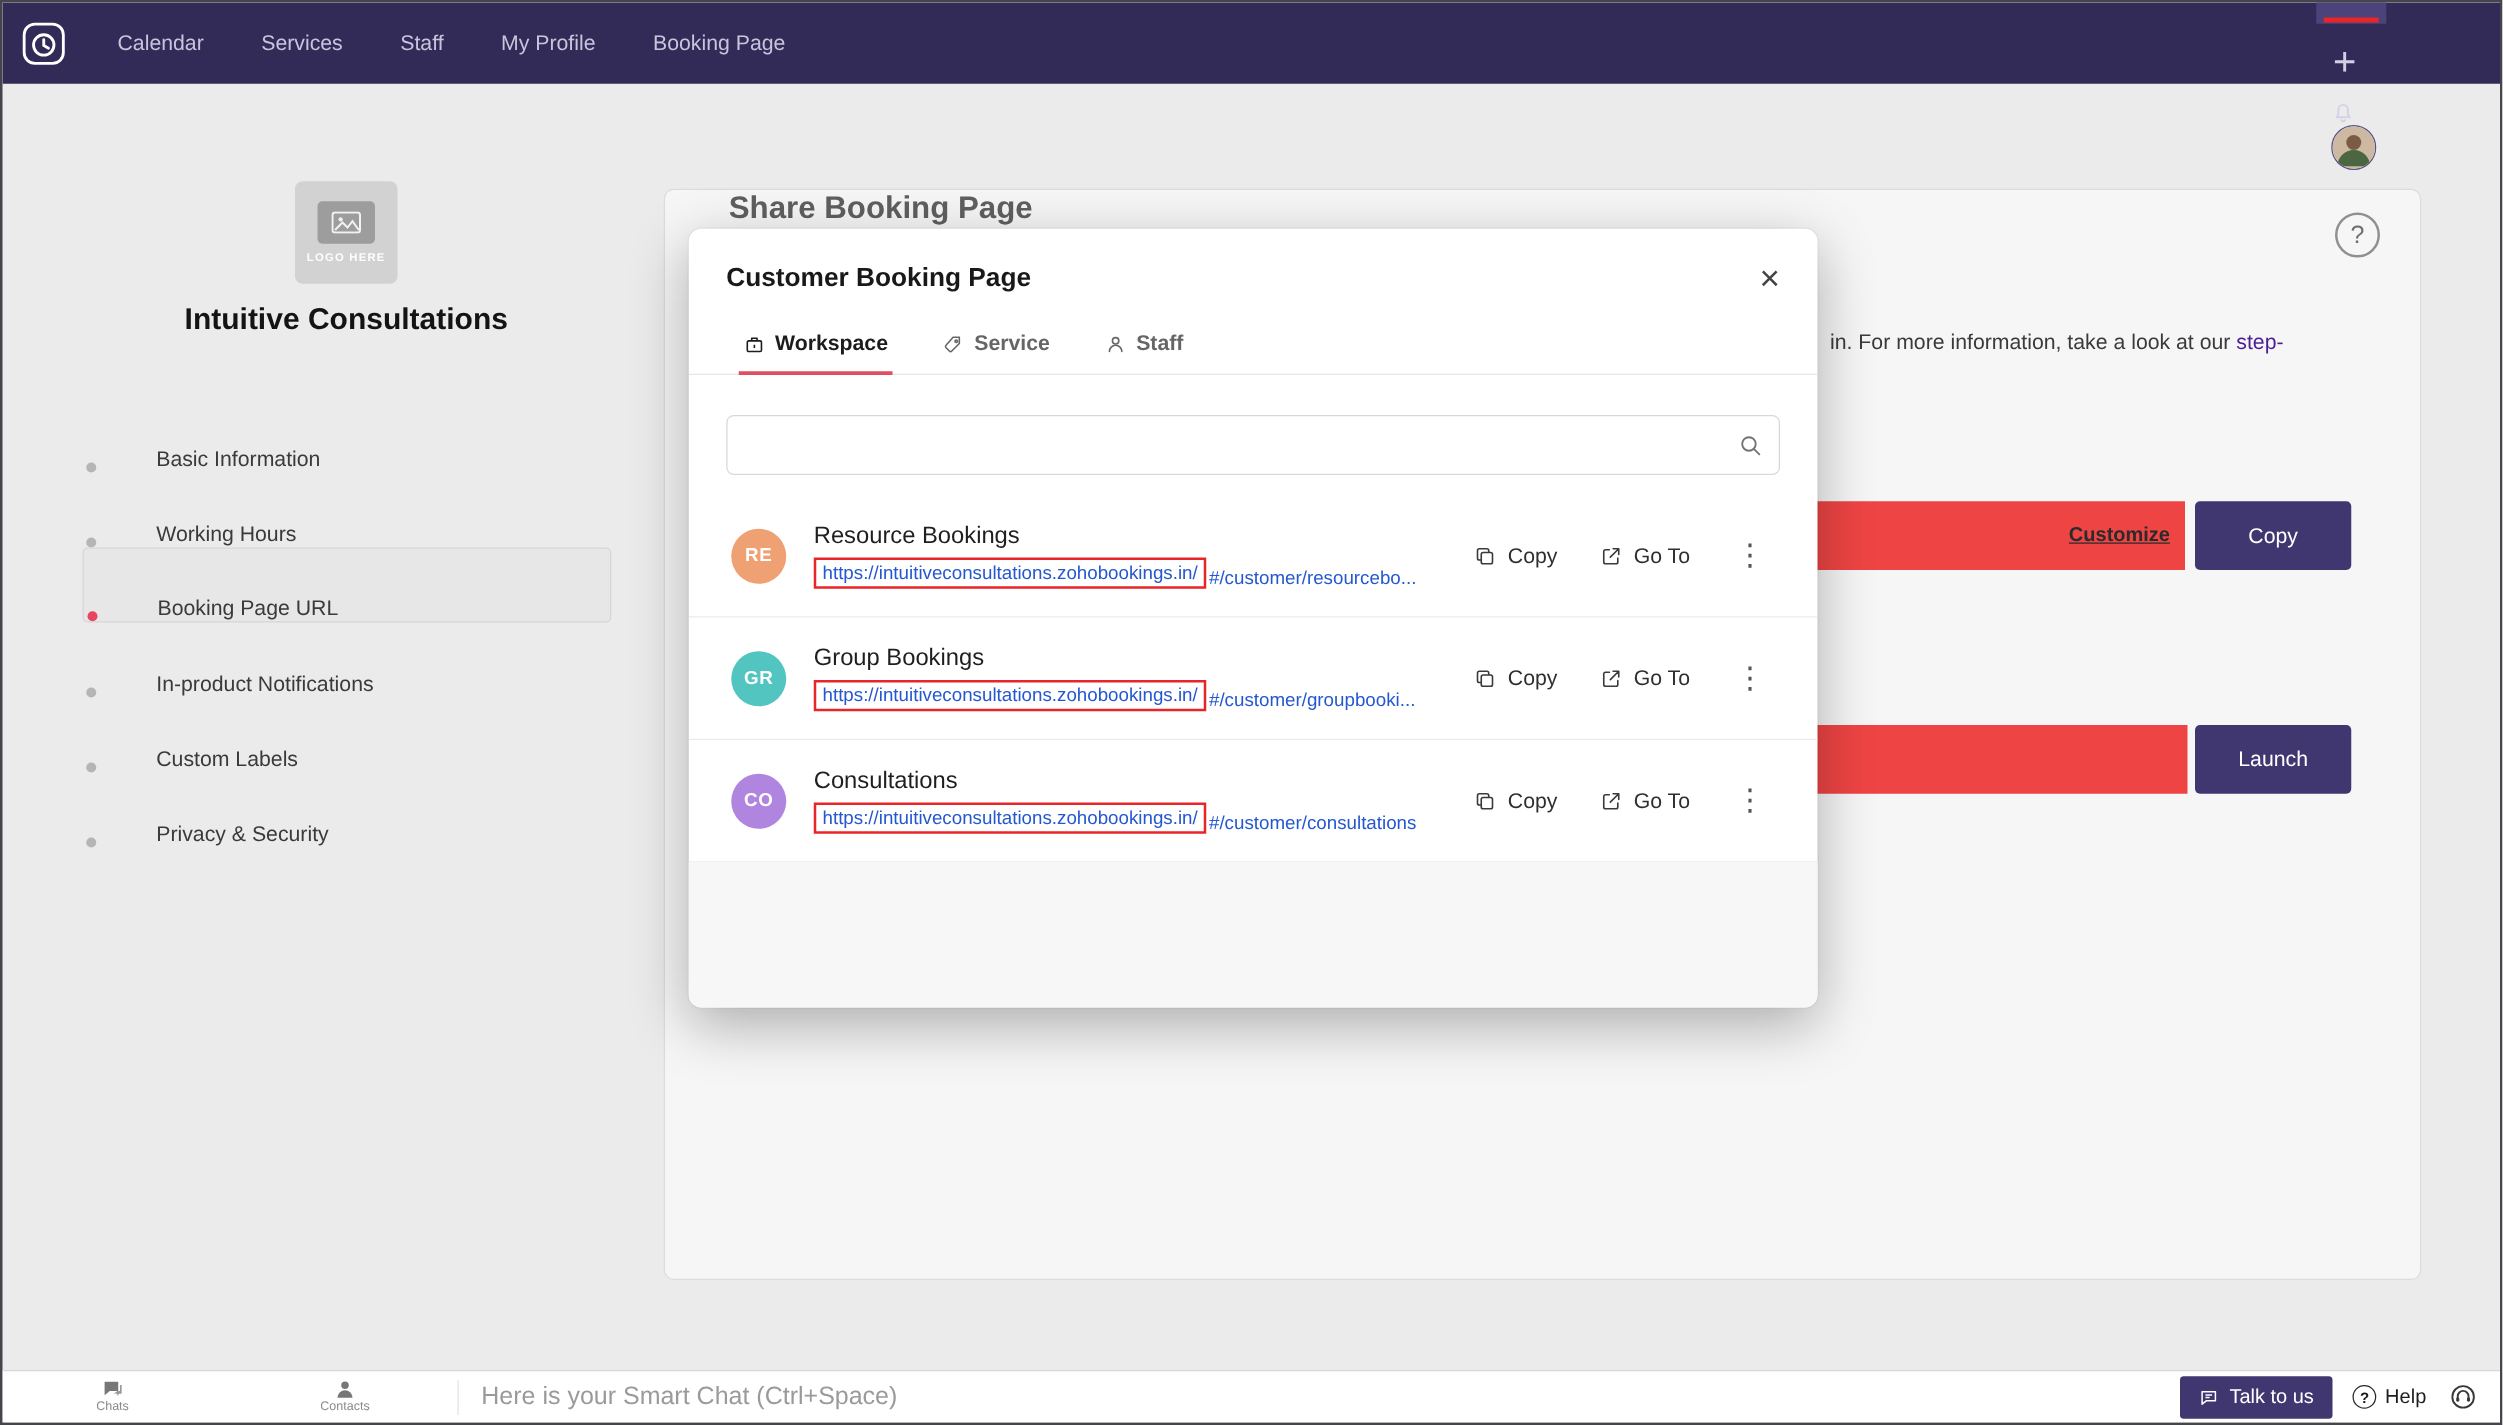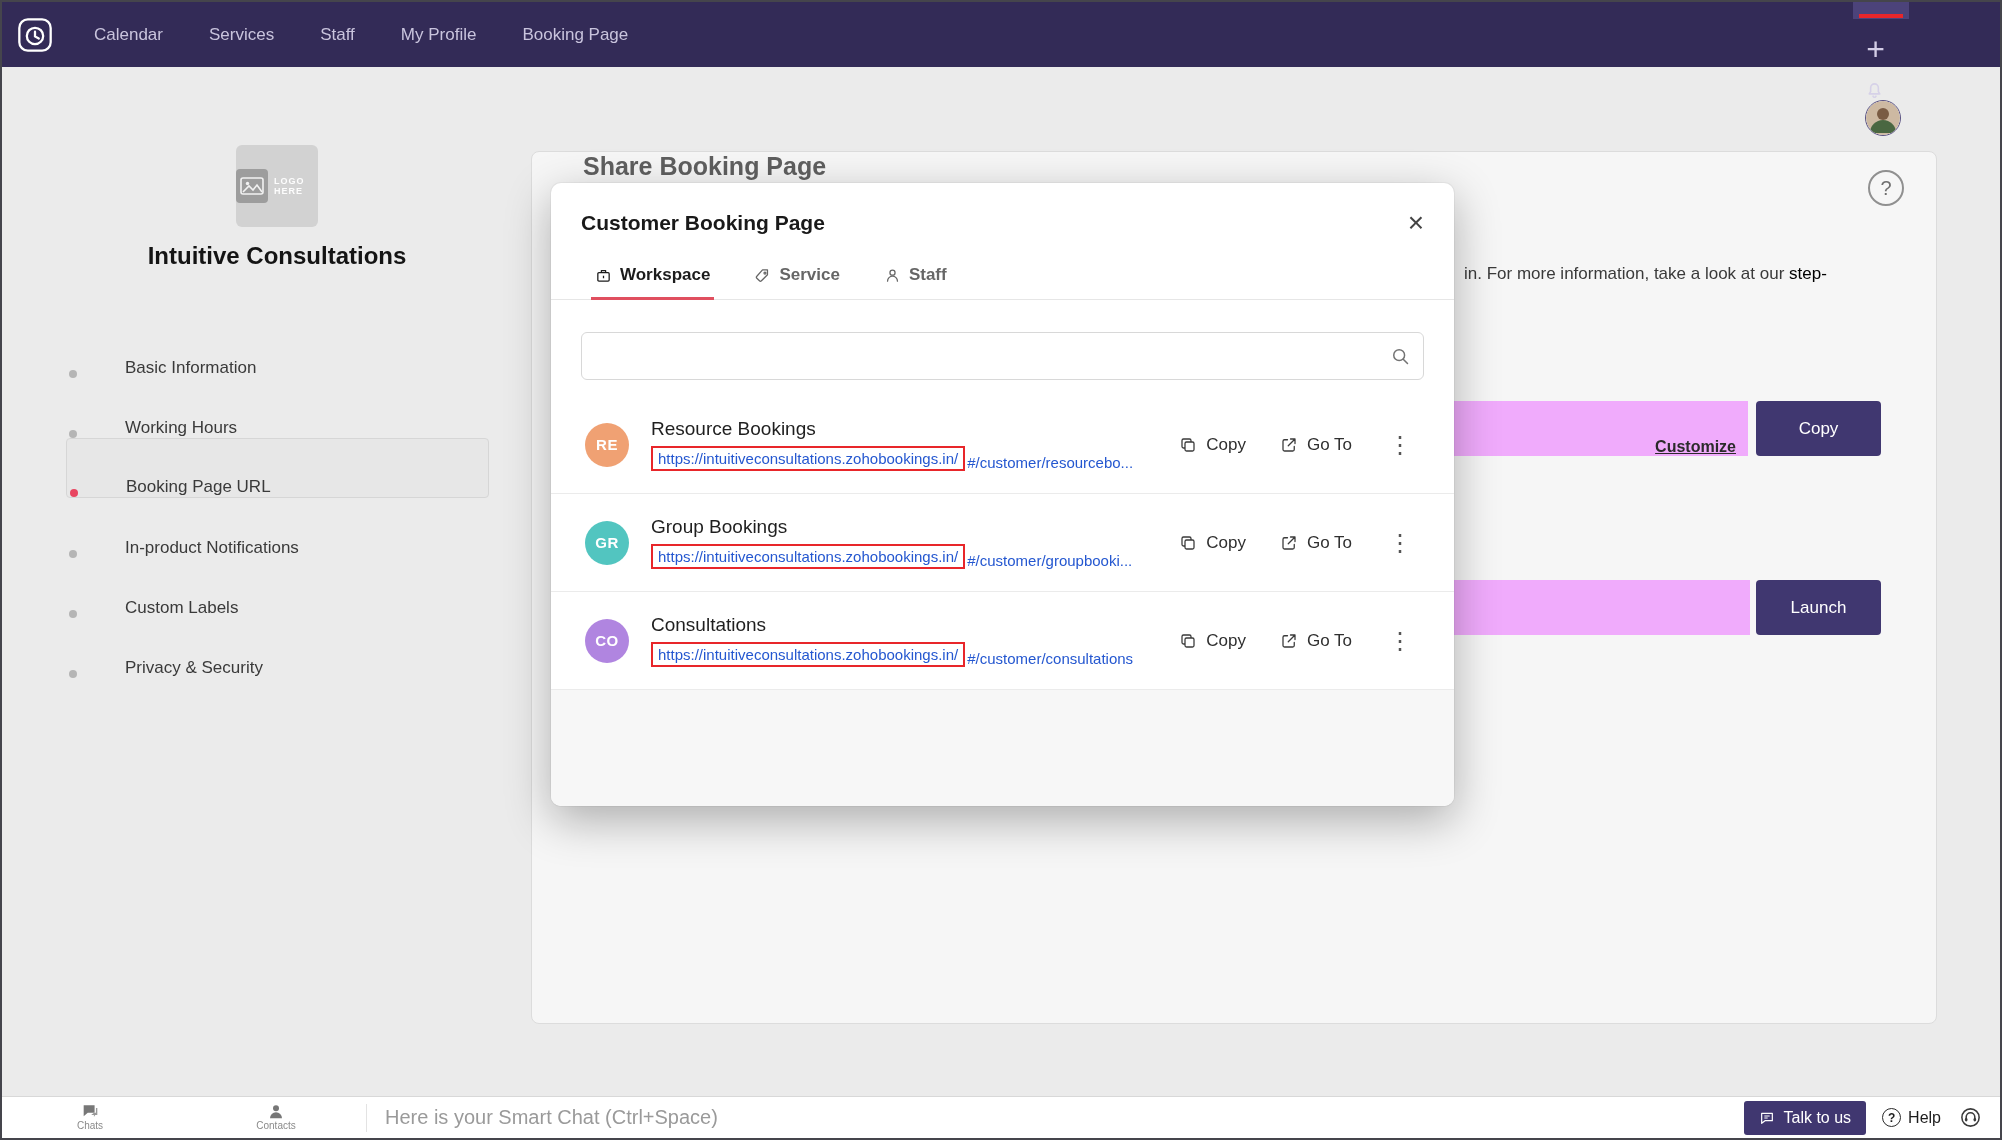--- a/index.html
+++ b/index.html
@@ -34,36 +34,36 @@
   .panel-card {
     position:absolute; left:529px; top:149px; width:1406px; height:873px;
     background:#f6f6f6; border:1px solid #dcdcdc; border-radius:8px; z-index:1;
   }
   .share-heading { position:absolute; left:581px; top:150px; font-size:25px; font-weight:700; color:#5f5f5f; z-index:2; }
   .help-circle {
     position:absolute; left:1866px; top:168px; width:36px; height:36px; border-radius:50%;
     border:2px solid #909090; color:#6f6f6f; font-size:20px; display:flex; align-items:center; justify-content:center; z-index:2;
   }
   .info-fragment { position:absolute; left:1462px; top:262px; font-size:17px; color:#3a3a3a; white-space:nowrap; z-index:2; }
-  .info-fragment a { color:#000000; text-decoration:none; }
-  .gray-bar { position:absolute; height:55px; background:#f0abfc; z-index:2; display:flex; align-items:flex-end; justify-content:flex-end; }
+  .info-fragment a { color:#4c1d95; text-decoration:none; }
+  .gray-bar { position:absolute; height:55px; background:#ef4444; z-index:2; display:flex; align-items:center; justify-content:flex-end; }
   .bar-a { left:1430px; top:399px; width:316px; }
   .bar-b { left:1430px; top:578px; width:318px; }
   .customize { font-size:16px; color:#2b2b2b; text-decoration:underline; padding-right:12px; cursor:pointer; font-weight:600; }
   .purple-btn {
     position:absolute; width:125px; height:55px; background:#403770; color:#fff;
     border:none; border-radius:4px; font-size:17px; font-family:inherit; cursor:pointer; z-index:2;
   }
   .btn-copy-bg { left:1754px; top:399px; }
   .btn-launch { left:1754px; top:578px; }
 
   
   .logo-box {
     position:absolute; left:234px; top:143px; width:82px; height:82px;
-    background:#d2d2d2; border-radius:6px; display:flex; flex-direction:row;
+    background:#d2d2d2; border-radius:6px; display:flex; flex-direction:column;
     align-items:center; justify-content:center; gap:6px; z-index:2;
   }
   .logo-box .img-chip { width:46px; height:34px; background:#9d9d9d; border-radius:4px; display:flex; align-items:center; justify-content:center; }
   .logo-box .logo-text { font-size:9px; letter-spacing:1px; color:#fdfdfd; font-weight:700; }
   .biz-title { position:absolute; left:75px; top:240px; width:400px; text-align:center; font-size:24px; font-weight:700; color:#141414; z-index:2; }
   .side-menu { position:absolute; left:64px; top:316px; width:423px; z-index:2; }
   .side-item { position:relative; height:60px; display:flex; align-items:flex-end; padding-left:41px; font-size:17px; color:#3a3a3a; cursor:pointer; }
   .side-item .dot { position:absolute; left:38px; width:8px; height:8px; border-radius:50%; background:#b5b5b5; margin-left:-38px; left:41px; }
   .side-item .lbl { padding-left:18px; }
   .side-item.active { background:#e7e7e7; border:1px solid #d6d6d6; border-radius:4px; }

